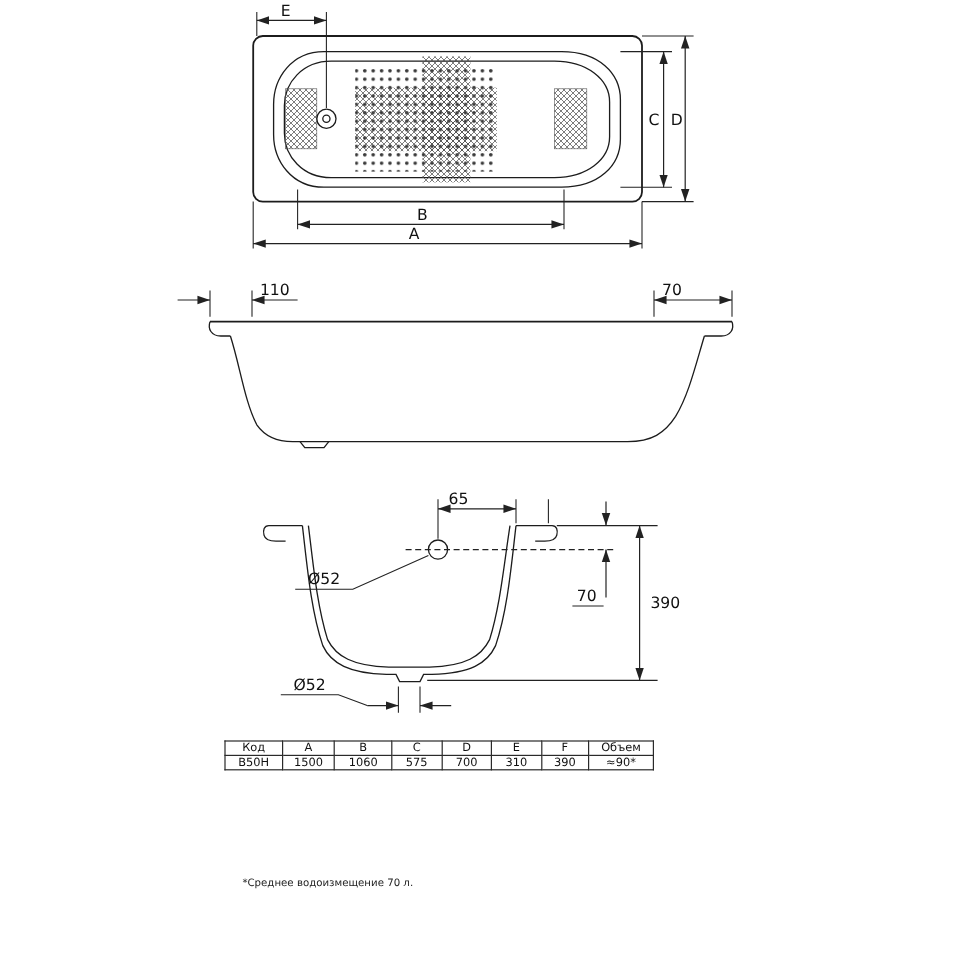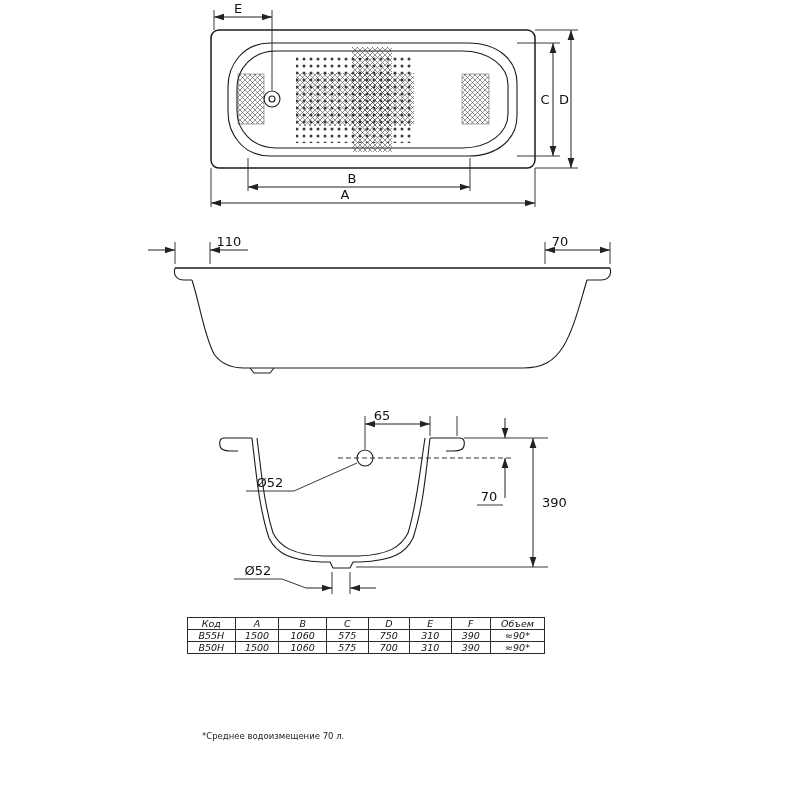--- a/index.html
+++ b/index.html
@@ -6,21 +6,21 @@
   #stage{position:relative;width:800px;height:800px;background:#fff;overflow:hidden;
          font-family:"DejaVu Sans", sans-serif;}
   svg{position:absolute;top:0;left:0;}
   .outline{fill:none;stroke:#1c1c1c;stroke-width:1.5;}
   .thin{fill:none;stroke:#1c1c1c;stroke-width:1.1;}
   .dim{fill:none;stroke:#222;stroke-width:1;}
   .ext{fill:none;stroke:#222;stroke-width:0.9;}
   .dash{fill:none;stroke:#222;stroke-width:0.9;stroke-dasharray:5,3;}
   text.lab{font-size:13px;fill:#111;}
   
-  #tblwrap{position:absolute;left:187px;top:617px;font-style:italic;}
+  #tblwrap{position:absolute;left:187px;top:617px;}
   table{border-collapse:collapse;table-layout:fixed;width:358px;}
   th,td{border:1px solid #2a2a2a;font-size:9.5px;font-weight:normal;
         text-align:center;padding:0 2px;height:11px;line-height:11px;color:#111;
         overflow:hidden;white-space:nowrap;}
   table{border:1.5px solid #2a2a2a;}
   #footnote{position:absolute;left:202px;top:731px;font-size:8.5px;color:#222;}
 </style>
 </head>
 <body>
 
@@ -185,30 +185,20 @@
             <th>B</th>
             <th>C</th>
             <th>D</th>
             <th>E</th>
             <th>F</th>
             <th>Объем</th>
           </tr>
         </thead>
     <tbody>
           <tr>
-            <td>B55H</td>
-            <td>1500</td>
-            <td>1060</td>
-            <td>575</td>
-            <td>750</td>
-            <td>310</td>
-            <td>390</td>
-            <td>≈90*</td>
-          </tr>
-          <tr>
             <td>B50H</td>
             <td>1500</td>
             <td>1060</td>
             <td>575</td>
             <td>700</td>
             <td>310</td>
             <td>390</td>
             <td>≈90*</td>
           </tr>
         </tbody>

